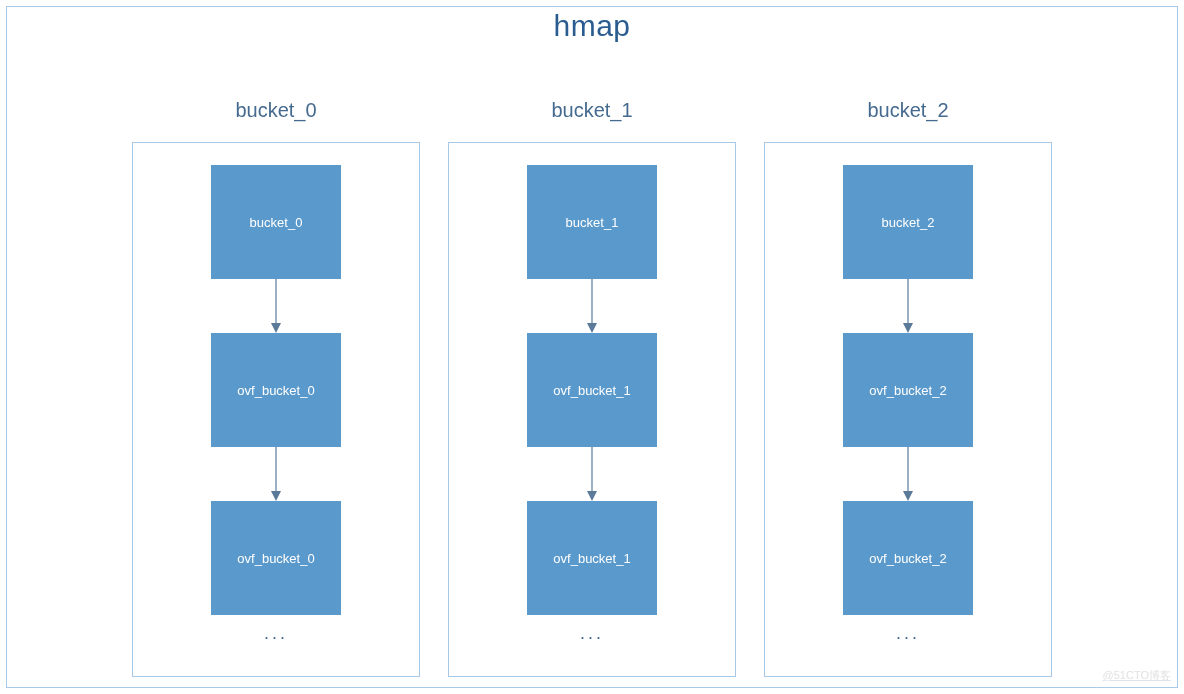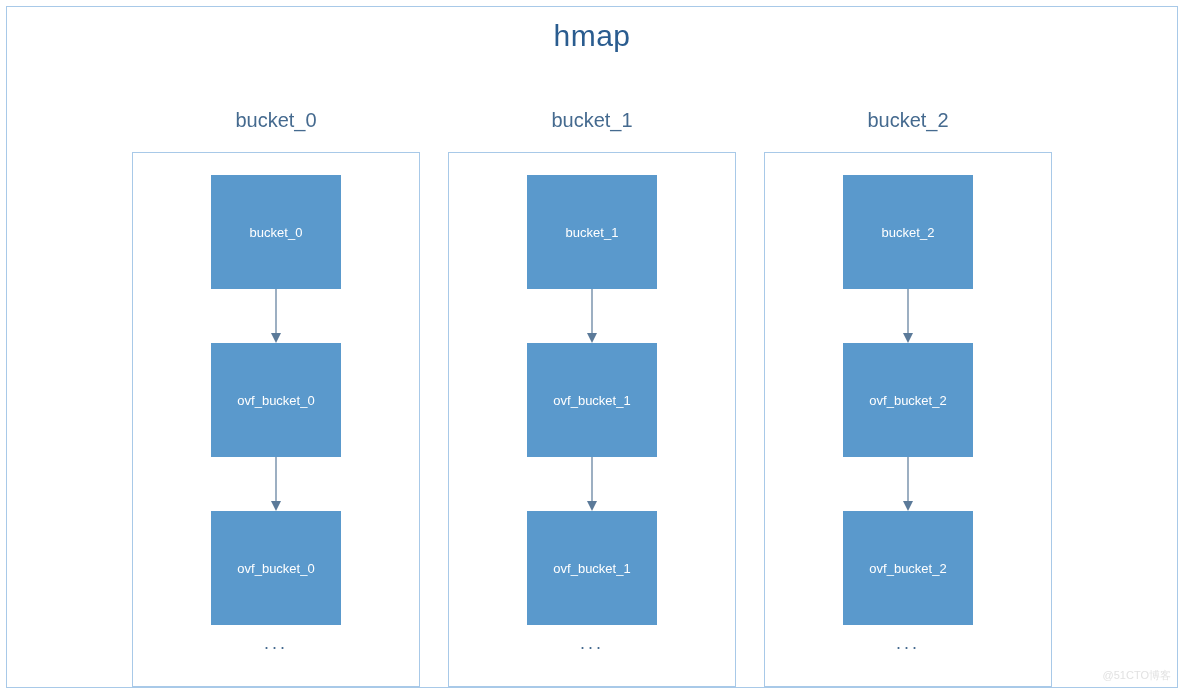--- a/index.html
+++ b/index.html
@@ -14,21 +14,21 @@
     width: 100%;
     height: 100%;
     border: 1px solid #a8c9e8;
     position: relative;
   }
   .title {
     text-align: center;
     font-size: 30px;
     color: #2a5c8f;
     font-weight: 400;
-    margin-top: 12px;
+    margin-top: 2px;
     letter-spacing: 0.5px;
   }
   .columns {
     display: flex;
     justify-content: center;
     gap: 28px;
     margin-top: 56px;
   }
   .col {
     display: flex;
@@ -78,20 +78,21 @@
     color: #456a8f;
     letter-spacing: 3px;
     margin-top: 8px;
   }
   .watermark {
     position: absolute;
     right: 6px;
     bottom: 4px;
     font-size: 11px;
     color: #e2e2e2;
+    text-decoration: underline;
   }
 </style>
 </head>
 <body>
 
 <div class="outer-frame">
   <div class="title">hmap</div>
   <div class="columns">
 
     <div class="col">

